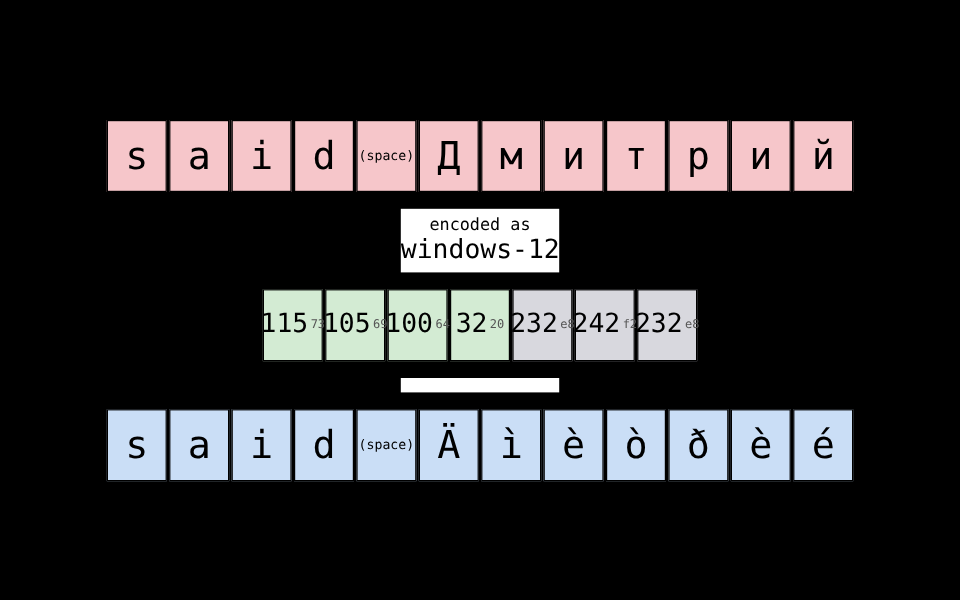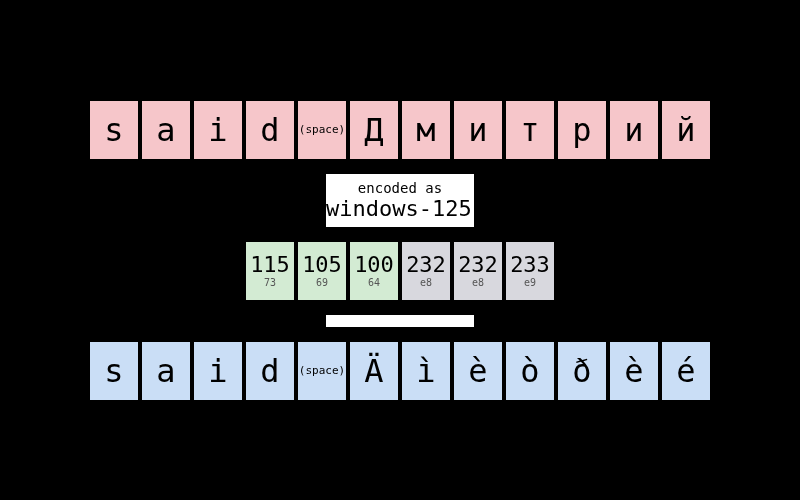--- a/index.html
+++ b/index.html
@@ -27,28 +27,28 @@
     justify-content: center;
     font-size: 32px;
     color: #000;
   }
   .cell.pink { background: #f6c6ca; }
   .cell.green { background: #d3ebd3; }
   .cell.gray { background: #d8d8de; }
   .cell.blue { background: #cadef6; }
   .cell .small { font-size: 11px; }
   .bytecell {
-    flex-direction: column;
+    flex-direction: row;
     gap: 2px;
   }
   .bytecell .dec { font-size: 22px; line-height: 1; }
   .bytecell .hex { font-size: 10px; color: #555; line-height: 1; }
   .label-box {
     background: #fff;
-    width: 148px;
+    width: 132px;
     padding: 6px 0;
     text-align: center;
     overflow: hidden;
     margin: 6px 0;
   }
   .label-box .top { font-size: 14px; color: #000; }
   .label-box .bottom { font-size: 22px; color: #000; white-space: nowrap; }
 </style>
 </head>
 <body>
@@ -81,31 +81,35 @@
       <div class="hex">73</div>
     </div>
     <div class="cell bytecell green">
       <div class="dec">105</div>
       <div class="hex">69</div>
     </div>
     <div class="cell bytecell green">
       <div class="dec">100</div>
       <div class="hex">64</div>
     </div>
-    <div class="cell bytecell gray">
-      <div class="dec">232</div>
-      <div class="hex">e8</div>
+    <div class="cell bytecell green">
+      <div class="dec">32</div>
+      <div class="hex">20</div>
     </div>
     <div class="cell bytecell gray">
       <div class="dec">232</div>
       <div class="hex">e8</div>
     </div>
     <div class="cell bytecell gray">
-      <div class="dec">233</div>
-      <div class="hex">e9</div>
+      <div class="dec">242</div>
+      <div class="hex">f2</div>
+    </div>
+    <div class="cell bytecell gray">
+      <div class="dec">232</div>
+      <div class="hex">e8</div>
     </div>
   </div>
 
 <div class="label-box">
 </div>
 
 <div class="row" id="row3">
     <div class="cell blue">s</div>
     <div class="cell blue">a</div>
     <div class="cell blue">i</div>

